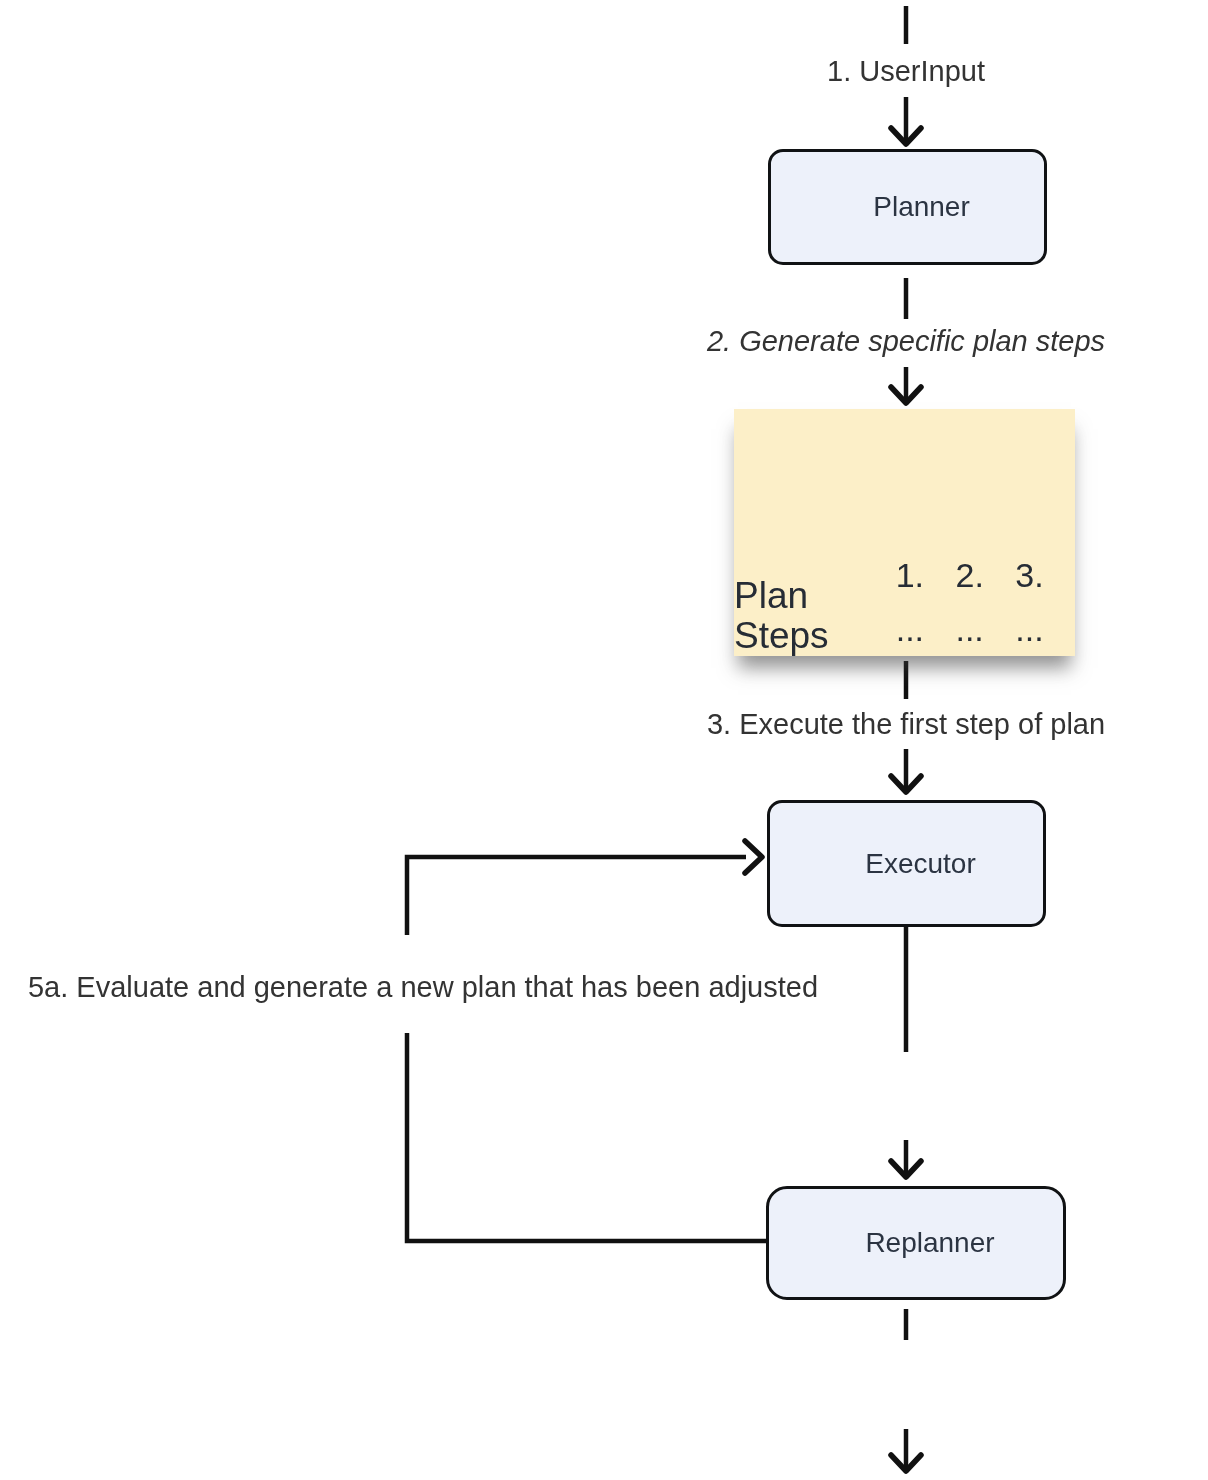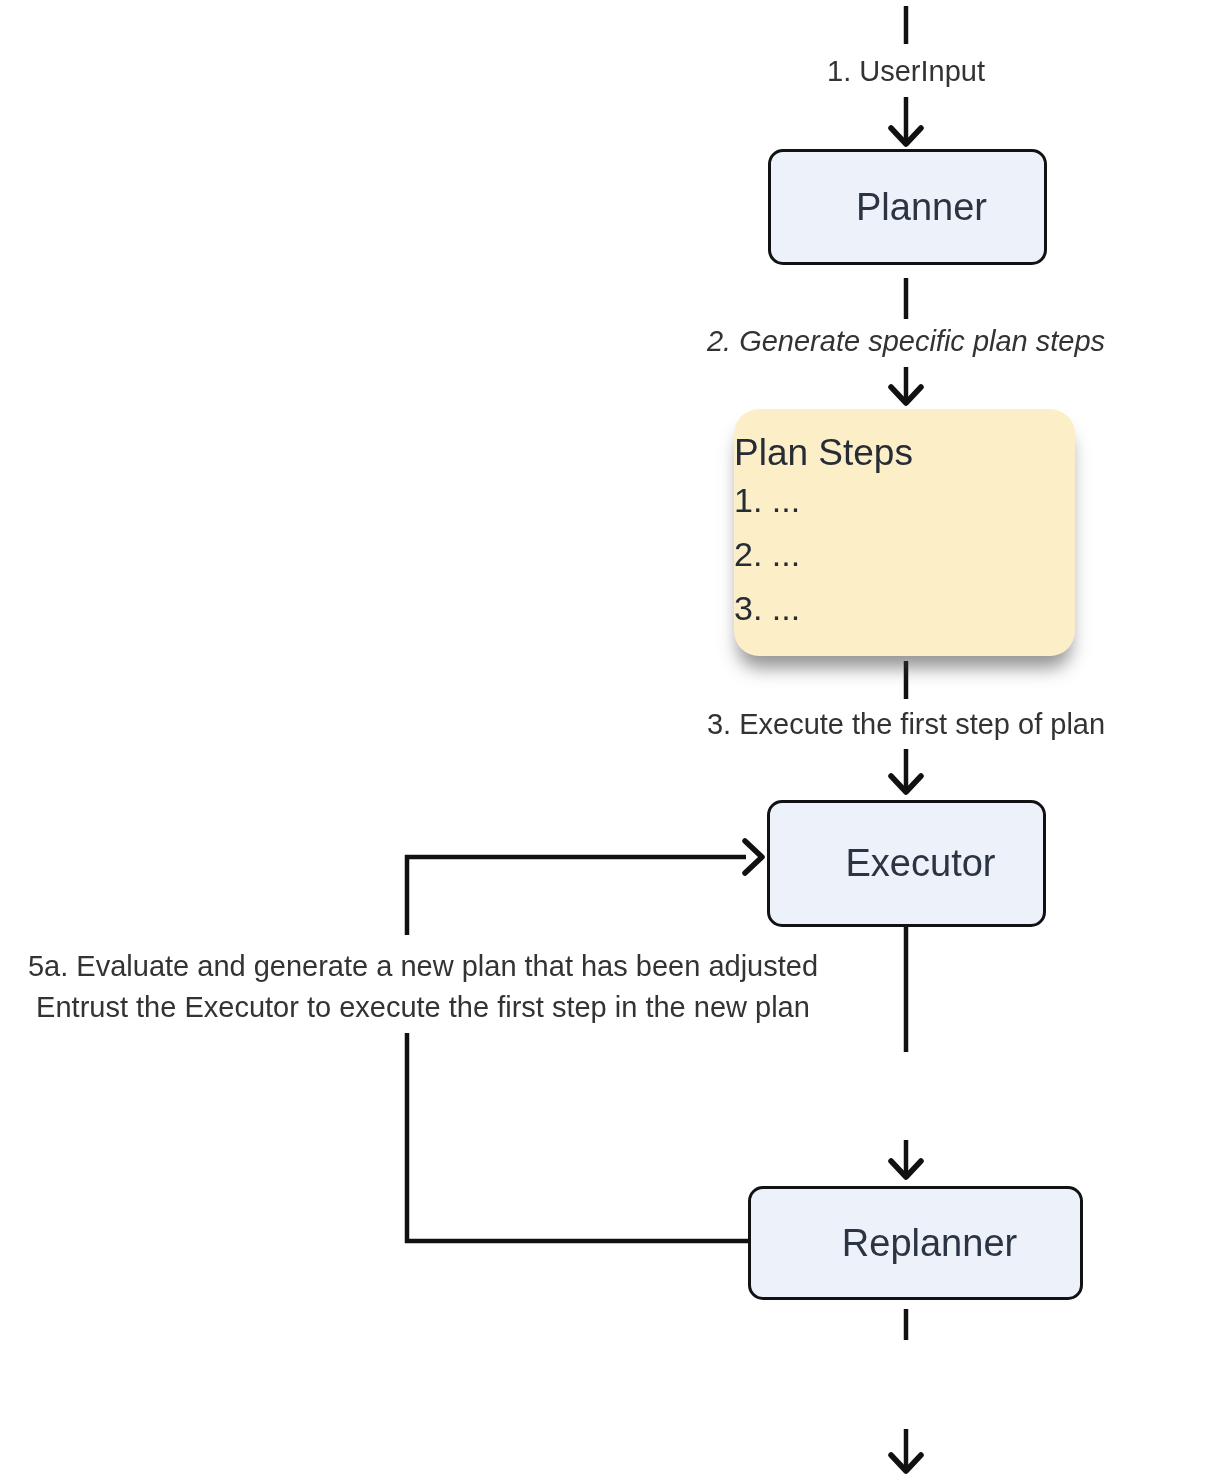--- a/index.html
+++ b/index.html
@@ -38,40 +38,39 @@
     stroke-linejoin: round;
   }
   .node {
     position: absolute;
     background: var(--node-fill);
     border: 3.5px solid var(--node-border);
     border-radius: 15px;
     display: flex;
     align-items: center;
     justify-content: center;
-    font-size: 38px;
+    font-size: 28px;
     color: var(--node-text);
     z-index: 2;
     padding-left: 28px;
   }
   .node-planner   { left: 768px; top: 149px;  width: 279px; height: 116px; }
   .node-executor  { left: 767px; top: 800px;  width: 279px; height: 127px; }
-  .node-replanner { left: 748px; top: 1186px; width: 335px; height: 114px; }
+  .node-replanner { left: 766px; top: 1186px; width: 300px; height: 114px; border-radius: 21px; }
   .note {
     position: absolute;
     left: 734px; top: 409px;
     width: 341px; height: 247px;
     background: var(--note-fill);
     box-shadow: 0 16px 18px -4px rgba(60,60,60,0.55);
     display: flex;
-    flex-direction: column;
-    align-items: flex-start;
+    flex-direction: row;
+    align-items: flex-end;
     color: var(--note-text);
     z-index: 2;
-    border-radius: 25px;
   }
   .note-title {
     margin-top: 24px;
     font-size: 37px;
     line-height: 40px;
   }
   .note-item {
     font-size: 34px;
     line-height: 54px;
   }
@@ -157,17 +156,16 @@
 
   <div class="edge-label lbl-1">1. UserInput</div>
 
   <div class="edge-label lbl-2">2. Generate specific plan steps</div>
 
   <div class="edge-label lbl-3">3. Execute the first step of plan</div>
 
 
   <div class="edge-label lbl-5a">
     <div>5a. Evaluate and generate a new plan that has been adjusted</div>
-    <div>Entrust the Executor to execute the first step in the new plan</div>
   </div>
 
 
 </div>
 
 </body></html>

